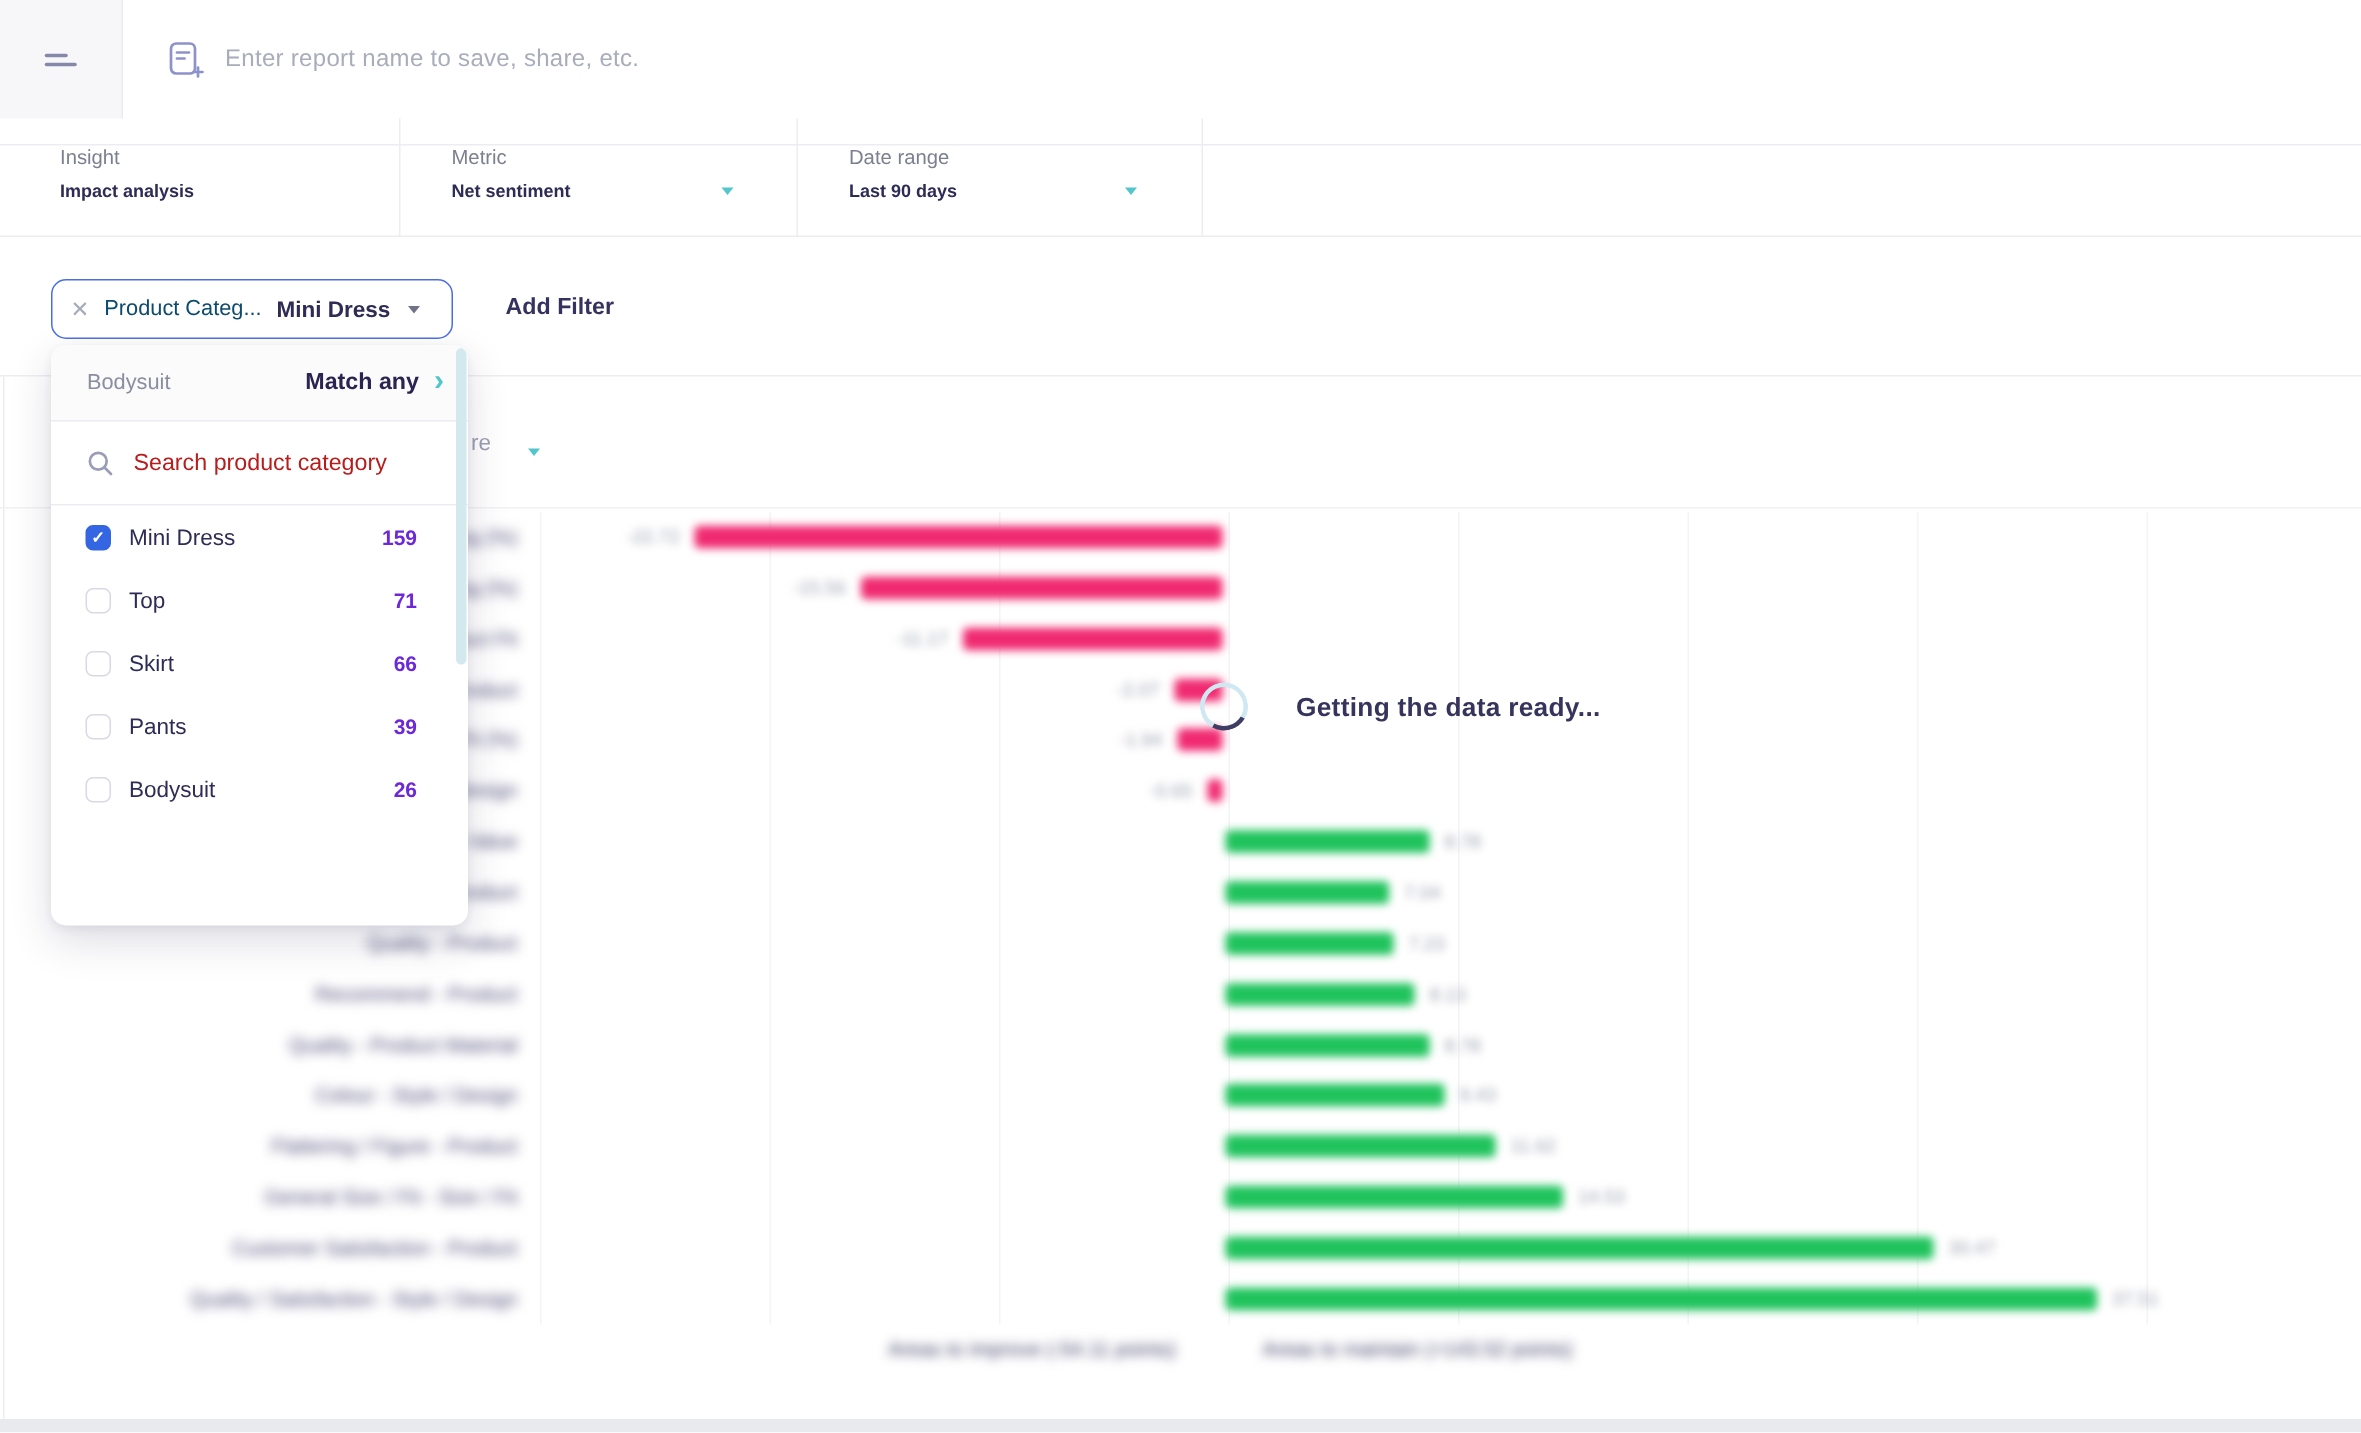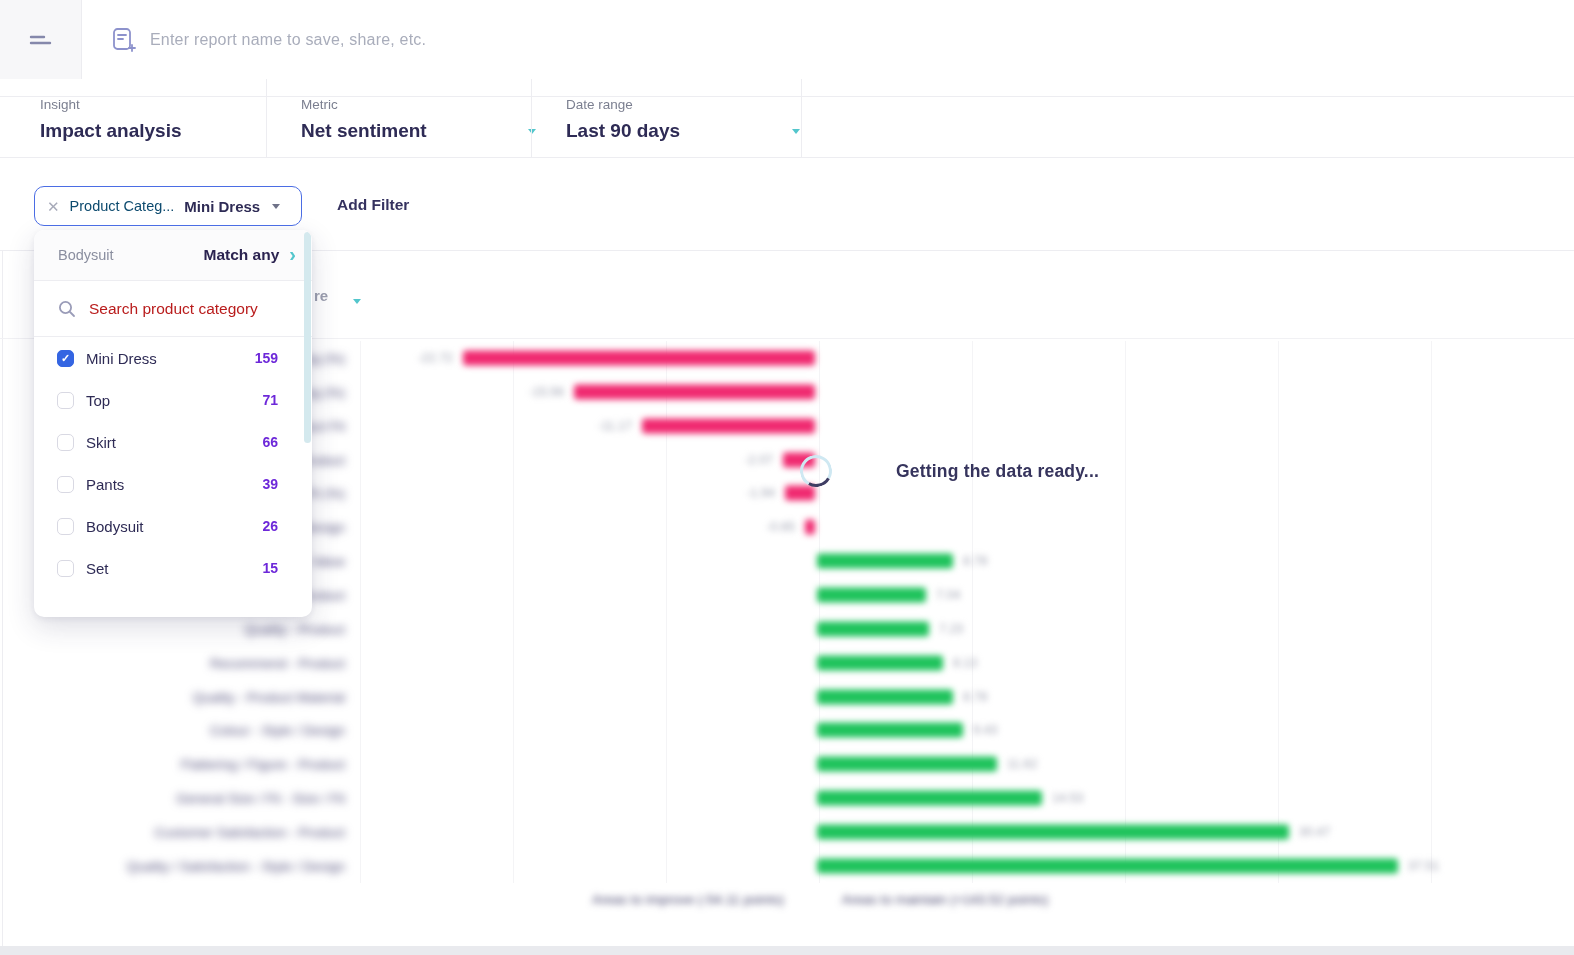--- a/index.html
+++ b/index.html
@@ -12,21 +12,21 @@
   #topbar { left:0; top:0; width:1574px; height:97px; background:#fff; border-bottom:1px solid #ededf1; }
   #menu-box { left:0; top:0; width:82px; height:79px; background:#f7f7f9; border-right:1px solid #ececf0;
               display:flex; align-items:center; justify-content:center; cursor:pointer; }
   #report-name { left:100px; top:0; height:79px; display:flex; align-items:center; gap:14px; padding-left:12px; }
   #report-placeholder { font-size:16px; color:#a9adbb; letter-spacing:.2px; }
 
   
   #controls { left:0; top:79px; width:1574px; height:79px; border-bottom:1px solid #ededf1; }
   .ctrl { position:absolute; top:0; height:79px; padding-top:18px; }
   .ctrl .lbl { font-size:13.5px; color:#7b7f90; margin-bottom:8px; }
-  .ctrl .val { font-size:19px; font-weight:600; color:#2e2b55; display:flex; align-items:center; }
+  .ctrl .val { font-size:12px; font-weight:600; color:#2e2b55; display:flex; align-items:center; }
   .vdiv { position:absolute; top:0; width:1px; height:79px; background:#ededf1; }
   .caret { width:0; height:0; border-left:4.5px solid transparent; border-right:4.5px solid transparent;
            border-top:5.5px solid #53c6cc; display:inline-block; }
   .caret.gray { border-top-color:#6f7288; }
 
   
   #filter-row { left:0; top:158px; width:1574px; height:93px; border-bottom:1px solid #ededf1; background:#fff; }
   #chip { left:34px; top:186px; width:268px; height:40px; border:1.5px solid #4b6de4; border-radius:10px;
           background:#fff; display:flex; align-items:center; padding:0 14px 0 12px; gap:10px; z-index:30; cursor:pointer; }
   #chip .x { font-size:15px; color:#a7aab9; line-height:1; }
@@ -50,39 +50,39 @@
   .opt { position:relative; height:42px; display:flex; align-items:center; padding:0 34px 0 23px; cursor:pointer; }
   .cb { width:17px; height:17px; border-radius:5px; border:1.5px solid #d9d9e3; background:#fff; margin-right:12px;
         display:flex; align-items:center; justify-content:center; flex:none; }
   .cb.on { background:#3465e2; border-color:#3465e2; color:#fff; font-size:11px; font-weight:700; }
   .opt .ol { font-size:15px; font-weight:500; color:#2e2b55; flex:1; }
   .opt .oc { font-size:14px; color:#6d28d9;font-weight:bold; }
   #scroll-thumb { position:absolute; right:1px; top:2px; width:7px; height:211px; border-radius:4px; background:#d4e9ee; }
 
   
   #card-left-line { left:2px; top:251px; width:1px; height:695px; background:#ededf1; }
-  #chart-header-frag { left:314px; top:287px; display:flex; align-items:flex-end; gap:25px; z-index:5;font-weight:bold; }
+  #chart-header-frag { left:314px; top:287px; display:flex; align-items:flex-end; gap:25px; z-index:5; }
   #chart-header-frag .t { font-size:15px; color:#9b9eae; }
   #chart-top-divider { left:0; top:338px; width:1574px; height:1px; background:#f1f1f4; }
 
   #plot { left:0; top:341px; width:1574px; height:542px; z-index:1; }
   .gridline { position:absolute; top:0; width:1px; height:542px; background:#f4f4f6; }
   .crow { position:absolute; left:0; width:1574px; height:34px; }
   .cat-label { position:absolute; right:1229px; top:50%; transform:translateY(-50%); font-size:13.5px; font-weight:500;
                color:#4a4775; filter:blur(4px); white-space:nowrap; }
   .bar { position:absolute; top:50%; transform:translateY(-50%); height:15px; border-radius:3px; filter:blur(3px); }
   .bar-val { position:absolute; top:50%; transform:translateY(-50%); font-size:12.5px; color:#a0a3b2;
              filter:blur(3px); white-space:nowrap; }
 
   
   #loading { left:800px; top:455px; display:flex; align-items:center; gap:32px; z-index:6; }
   #spinner { width:32px; height:32px; border-radius:50%; border:3px solid #cfe8f2; border-bottom-color:#3f3d63;
              transform:rotate(-15deg); animation:spin 1.1s linear infinite; }
   @keyframes spin { to { transform:rotate(345deg); } }
-  #loading-text { font-size:17.5px; font-weight:600; color:#36345d; letter-spacing:.2px;margin-left:32px; }
+  #loading-text { font-size:17.5px; font-weight:600; color:#36345d; letter-spacing:.2px; }
 
   .caption { position:absolute; top:892px; font-size:13.5px; color:#42406a; filter:blur(3.5px); white-space:nowrap;
              transform:translateX(-50%); }
   #bottom-strip { left:0; top:946px; width:1574px; height:9px; background:#e9eaee; }
 </style>
 </head>
 <body>
 
 <div id="page">
 
@@ -280,22 +280,17 @@
         <div class="opt">
           <span class="cb"></span>
           <span class="ol">Pants</span>
           <span class="oc">39</span>
         </div>
         <div class="opt">
           <span class="cb"></span>
           <span class="ol">Bodysuit</span>
           <span class="oc">26</span>
         </div>
-        <div class="opt">
-          <span class="cb"></span>
-          <span class="ol">Set</span>
-          <span class="oc">15</span>
-        </div>
       </div>
     <div id="scroll-thumb"></div>
   </div>
 
 </div>
 
 </body></html>

